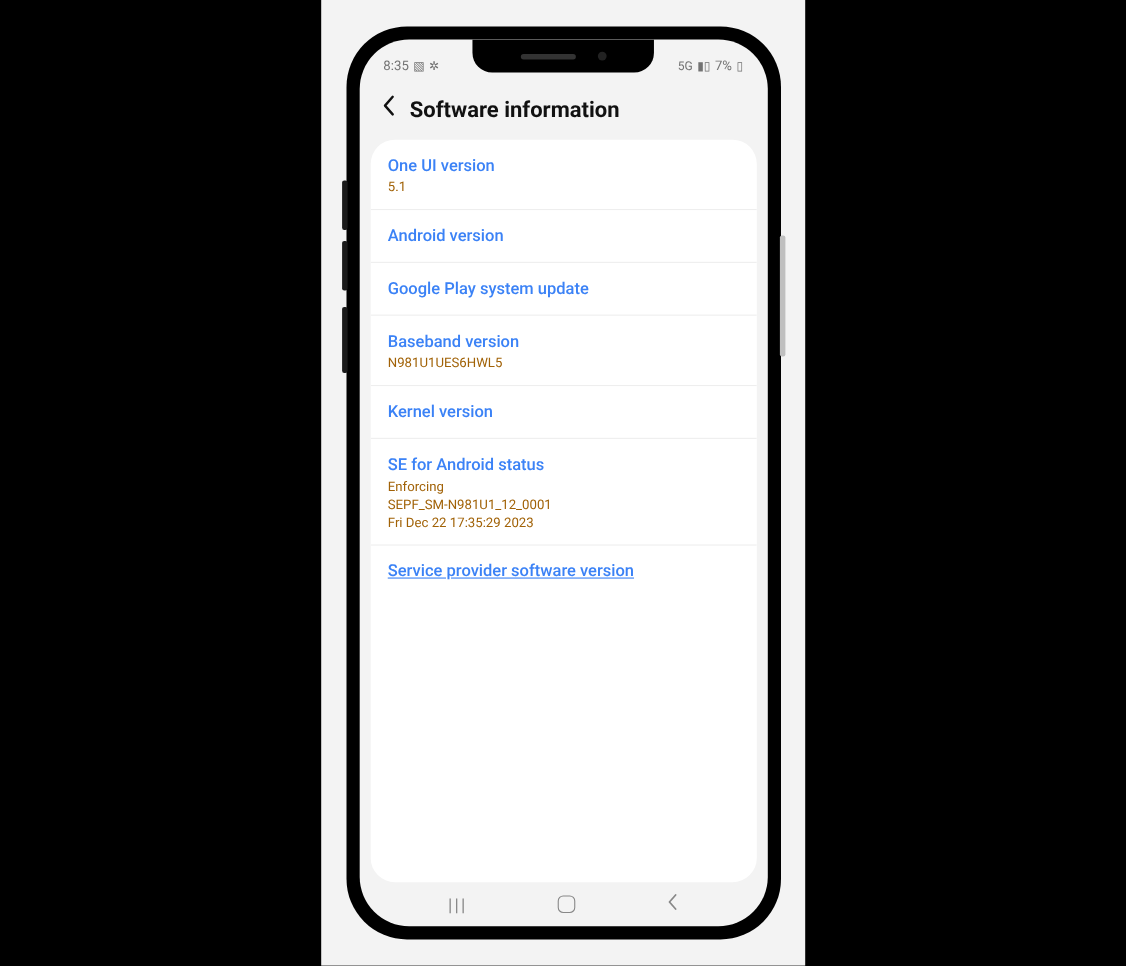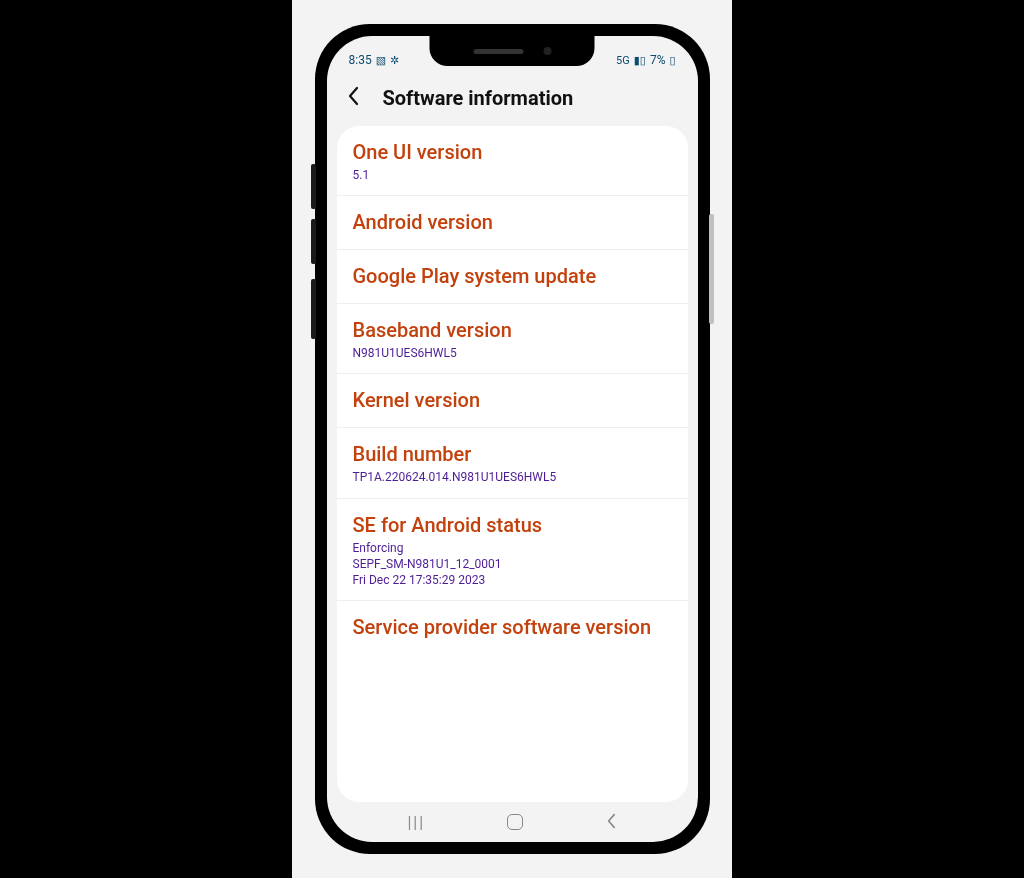--- a/index.html
+++ b/index.html
@@ -69,31 +69,31 @@
   .power    { right:-4px; top:190px; width:5px; height:110px; background:#bfbfbf; }
 
   
   .status-bar {
     height: 32px;
     display:flex;
     align-items:flex-end;
     justify-content:space-between;
     padding: 0 22px 2px 22px;
     font-size: 12px;
-    color:#0c4a6e;
+    color:#737373;
   }
   .status-left, .status-right { display:flex; align-items:center; gap:4px; }
   .status-left span, .status-right span { line-height:1; }
   .ico { font-size:11px; }
 
   
   .header {
     display:flex;
     align-items:flex-end;
-    gap:24px;
+    gap:14px;
     padding: 18px 20px 16px 20px;
   }
   .back-chevron {
     font-size: 22px;
     color:#111;
     line-height:1;
     cursor:pointer;
   }
   .title {
     font-size: 20px;
@@ -109,32 +109,32 @@
     border-radius: 22px;
     overflow:hidden;
   }
   .row {
     padding: 14px 16px 12px 16px;
     border-bottom: 1px solid #eee;
     cursor:pointer;
   }
   .row:last-child { border-bottom:none; padding-bottom:6px; }
   .row-label {
-    font-size: 20px;
-    color:#c2410c;
+    font-size: 15px;
+    color:#3b82f6;
     font-weight:500;
     margin-bottom:3px;
   }
   .row-value {
     font-size: 12px;
-    color:#4c1d95;
+    color:#a16207;
     line-height:1.35;
     white-space: pre-line;
   }
-  .row-nodata .row-label { margin-bottom:16px; }
+  .row-nodata .row-label { margin-bottom:16px;text-decoration:underline; }
 
   
   .navbar {
     height: 40px;
     display:flex;
     align-items:center;
     justify-content:space-around;
     padding: 0 40px;
     color:#888;
   }
@@ -201,24 +201,20 @@
 
         <div class="row">
           <div class="row-label">Baseband version</div>
           <div class="row-value">N981U1UES6HWL5</div>
         </div>
 
         <div class="row">
           <div class="row-label">Kernel version</div>
         </div>
 
-        <div class="row">
-          <div class="row-label">Build number</div>
-          <div class="row-value">TP1A.220624.014.N981U1UES6HWL5</div>
-        </div>
 
         <div class="row">
           <div class="row-label">SE for Android status</div>
           <div class="row-value">Enforcing
 SEPF_SM-N981U1_12_0001
 Fri Dec 22 17:35:29 2023</div>
         </div>
 
 
         <div class="row row-nodata">

